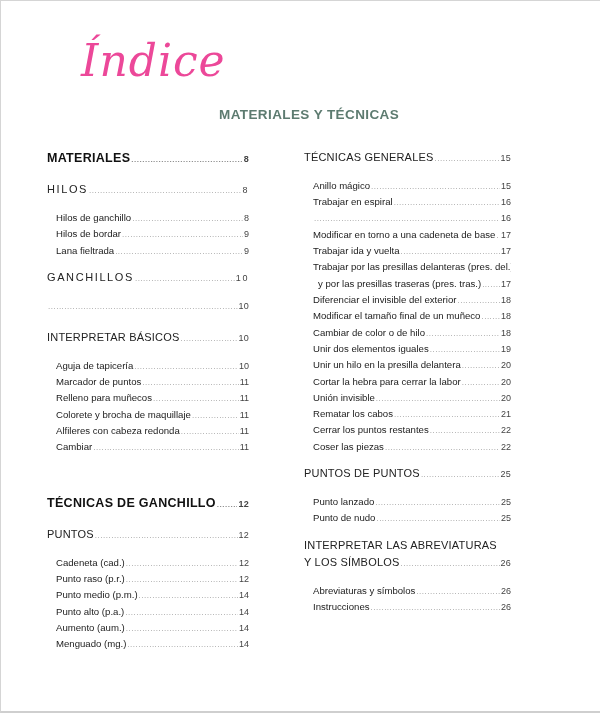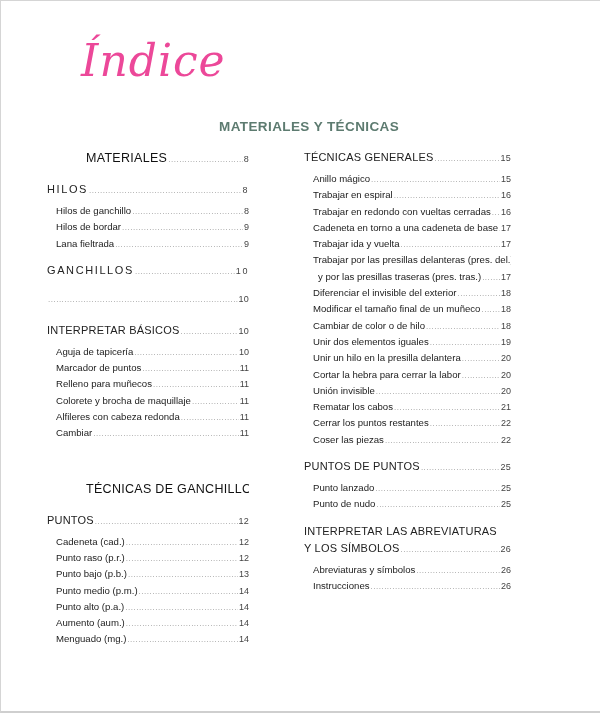--- a/index.html
+++ b/index.html
@@ -25,21 +25,20 @@
       letter-spacing: 1px;
       color: #ec4899;
       margin-left: 36px;
     }
     .subtitle {
       position: absolute; left: 218px; top: 106px;
       font-size: 13.5px;
       font-weight: bold;
       letter-spacing: 0.4px;
       color: #5d7b70;
-      margin-top: 12px;
     }
     .col { position: absolute; }
     .col.left { left: 46px; top: 150px; width: 202px; }
     .col.right { left: 303px; top: 150px; width: 207px; }
 
     .sec { margin-bottom: 10px; }
     .row {
       display: flex; align-items: baseline;
       white-space: nowrap; overflow: hidden;
     }
@@ -47,27 +46,27 @@
     .row .dots {
       flex: 1 1 auto; overflow: hidden;
       color: #8a8a8a; font-size: 8px; letter-spacing: 0.5px;
       margin: 0 1px;
     }
     .row .dots::before {
       content: "..............................................................................................................................................................";
     }
     .row .pg { flex: 0 0 auto; font-size: 9px; color: #444; }
 
-    .row.h1 { height: 22px; font-size: 12.5px; font-weight: normal; color: #111; letter-spacing: 0.3px; margin-left: 39px; }
+    .row.h1 { height: 22px; font-size: 12.5px; font-weight: bold; color: #111; letter-spacing: 0.3px; }
     .row.h2 { height: 20px; font-size: 11px; color: #222; letter-spacing: 0.2px; justify-content: space-between; }
     .row.h2.wide { letter-spacing: 1.6px; }
     .row.item { height: 16.3px; font-size: 9.6px; color: #222; padding-left: 9px; }
     .row.item.cont { padding-left: 14px; }
     .row.line1 .dots::before { content: ""; }
-    .sub { margin-top: 2px; margin-bottom: 6px; }
+    .sub { margin-top: 9px; margin-bottom: 6px; }
     .gap-big { height: 28px; }
   </style>
 </head>
 <body>
 
 <div class="page">
   <div class="title">Índice</div>
   <div class="subtitle">MATERIALES Y TÉCNICAS</div>
 
   <div class="col left">
@@ -175,25 +174,20 @@
             <span class="lbl">Cadeneta (cad.)</span>
             <span class="dots"></span>
             <span class="pg">12</span>
           </div>
         <div class="row item">
             <span class="lbl">Punto raso (p.r.)</span>
             <span class="dots"></span>
             <span class="pg">12</span>
           </div>
         <div class="row item">
-            <span class="lbl">Punto bajo (p.b.)</span>
-            <span class="dots"></span>
-            <span class="pg">13</span>
-          </div>
-        <div class="row item">
             <span class="lbl">Punto medio (p.m.)</span>
             <span class="dots"></span>
             <span class="pg">14</span>
           </div>
         <div class="row item">
             <span class="lbl">Punto alto (p.a.)</span>
             <span class="dots"></span>
             <span class="pg">14</span>
           </div>
         <div class="row item">
@@ -222,26 +216,25 @@
             <span class="lbl">Anillo mágico</span>
             <span class="dots"></span>
             <span class="pg">15</span>
           </div>
         <div class="row item">
             <span class="lbl">Trabajar en espiral</span>
             <span class="dots"></span>
             <span class="pg">16</span>
           </div>
         <div class="row item">
-            <span class="lbl">Trabajar en redondo con vueltas cerradas</span>
             <span class="dots"></span>
             <span class="pg">16</span>
           </div>
         <div class="row item">
-            <span class="lbl">Cadeneta en torno a una cadeneta de base</span>
+            <span class="lbl">Modificar en torno a una cadeneta de base</span>
             <span class="dots"></span>
             <span class="pg">17</span>
           </div>
         <div class="row item">
             <span class="lbl">Trabajar ida y vuelta</span>
             <span class="dots"></span>
             <span class="pg">17</span>
           </div>
         <div class="row item line1">
             <span class="lbl">Trabajar por las presillas delanteras (pres. del.)</span>

